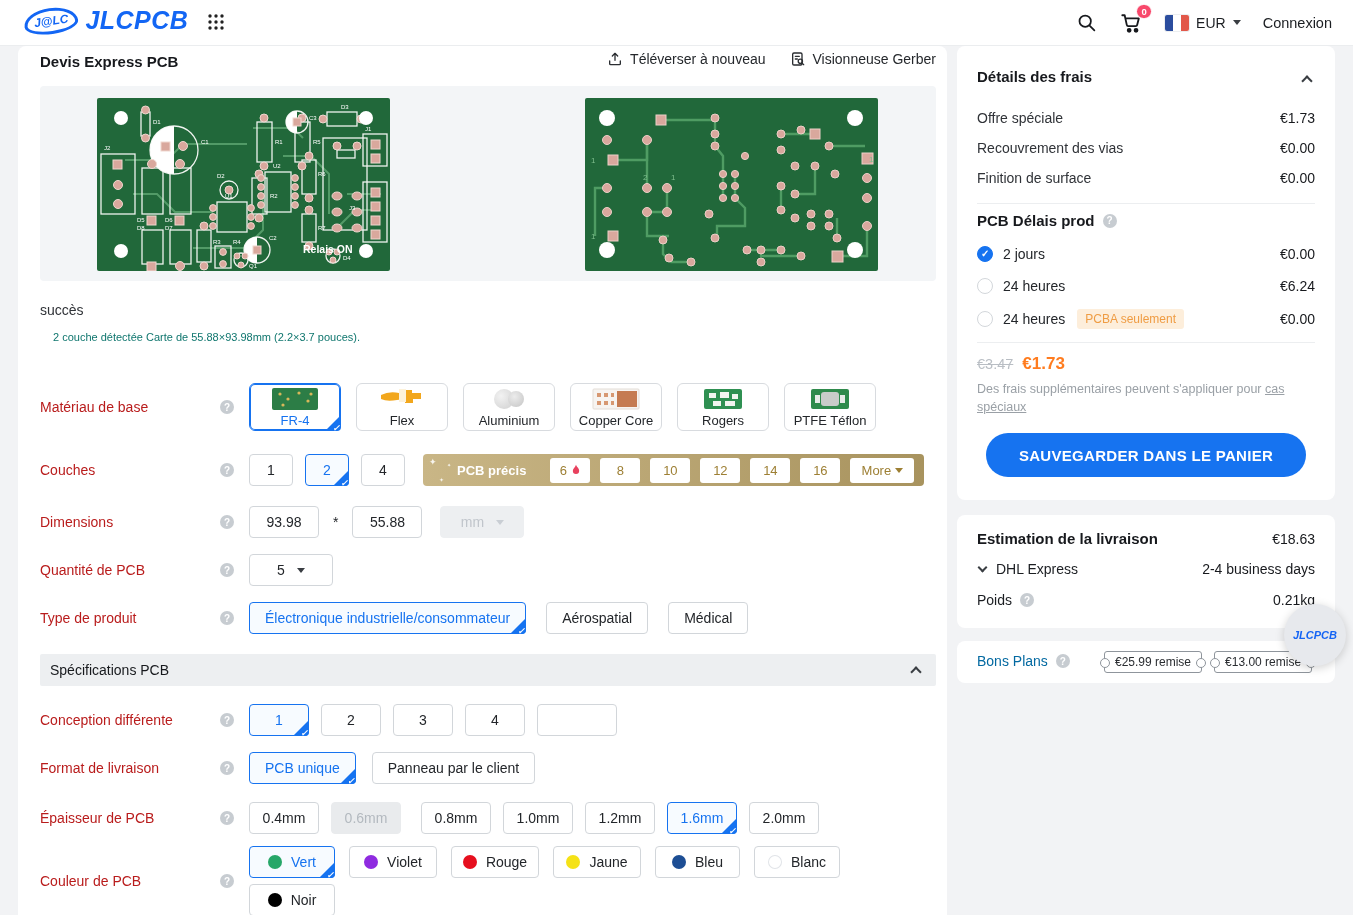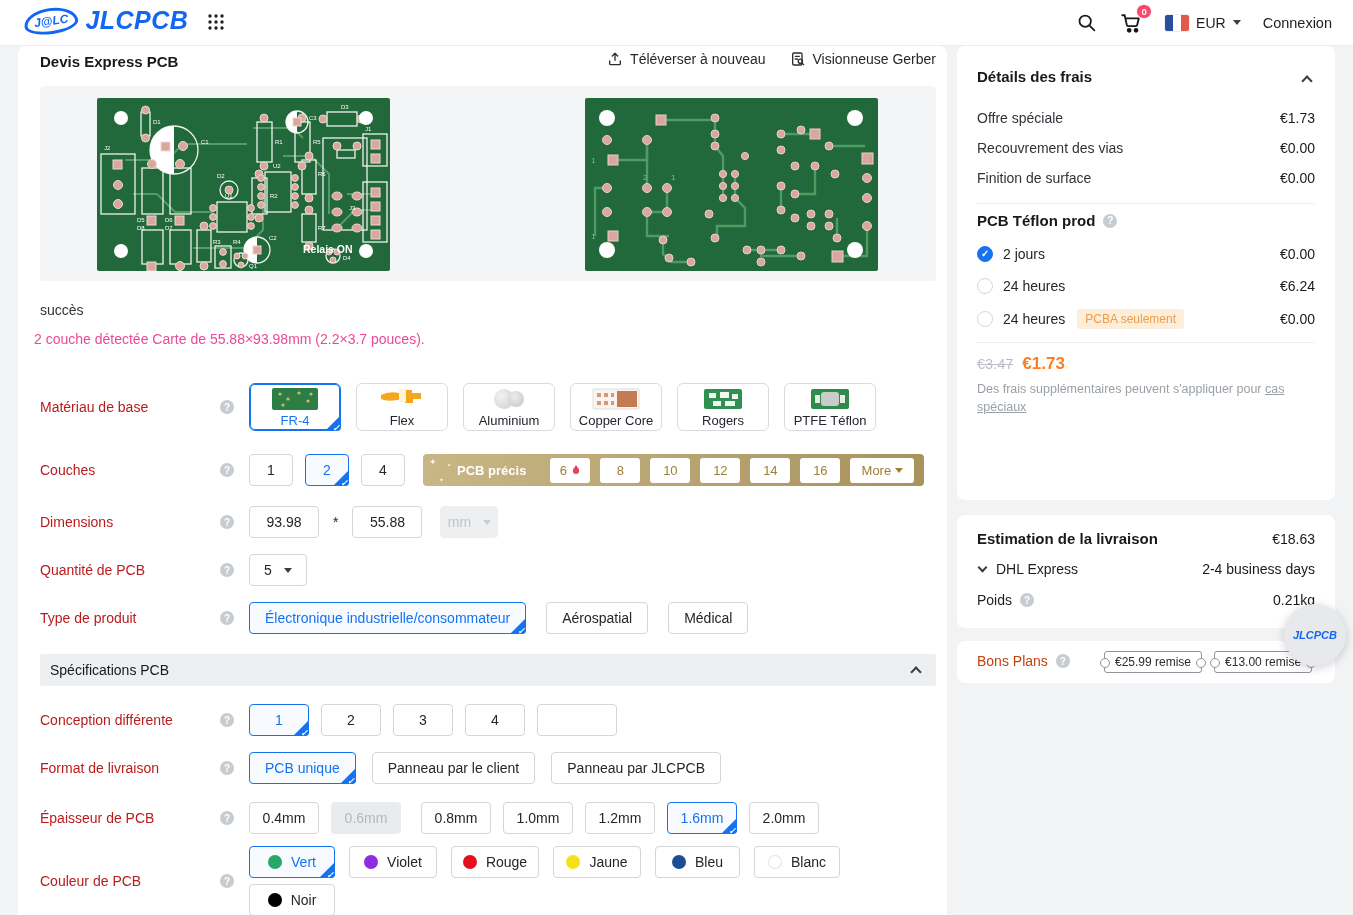--- a/index.html
+++ b/index.html
@@ -26,21 +26,21 @@
 .page-title{position:absolute;left:22px;top:7px;font-size:15px;font-weight:700;color:#17191d}
 .top-links{position:absolute;right:11px;top:5px;display:flex;gap:24px}
 .tlink{display:flex;align-items:center;gap:7px;font-size:14px;color:#25282c;cursor:pointer}
 
 .preview{position:absolute;left:22px;top:40px;width:896px;height:195px;background:#f3f5f7;border-radius:4px}
 .pcb{position:absolute;top:12px}
 #pcb-front{left:57px}
 #pcb-back{left:545px}
 
 .status-line{position:absolute;left:22px;top:256px;font-size:14px;color:#303338}
-.detect-line{position:absolute;left:16px;top:285px;font-size:14px;color:#ec4899}
+.detect-line{position:absolute;left:35px;top:285px;font-size:11px;color:#0f766e}
 
 
 .row{position:absolute;left:22px;width:896px;display:flex;align-items:center}
 .row-label{width:180px;font-size:14px;color:#b91c1c;flex:none}
 .help{width:14px;height:14px;border-radius:50%;background:#c7ccd1;color:#fff;font-size:10px;display:inline-flex;align-items:center;justify-content:center;flex:none;margin-right:15px;cursor:pointer}
 .help::before{content:"?";font-weight:700}
 .opts{display:flex;align-items:center;gap:12px}
 
 .btn{height:32px;padding:0 15px;border:1px solid #d2d6da;border-radius:4px;background:#fff;font-size:14px;color:#23262a;display:flex;align-items:center;justify-content:center;position:relative;cursor:pointer;font-family:"Liberation Sans",sans-serif}
 .btn.num{width:44px;padding:0}
@@ -62,21 +62,21 @@
 
 .gold-bar{height:32px;border-radius:4px;background:linear-gradient(90deg,#c9b686,#a8935e);display:flex;align-items:center;gap:10px;padding:0 10px 0 34px;position:relative;margin-left:6px}
 .gold-bar .sparkle{position:absolute;color:rgba(255,255,255,.85);font-size:9px}
 .gold-label{color:#fff;font-size:13px;font-weight:700;margin-right:14px;white-space:nowrap}
 .pbtn{height:25px;min-width:40px;padding:0 8px;border:none;border-radius:3px;background:#fff;color:#9d7f33;font-size:13px;display:flex;align-items:center;justify-content:center;gap:4px;cursor:pointer;font-family:"Liberation Sans",sans-serif}
 .pbtn .caret-g{width:0;height:0;border-left:4px solid transparent;border-right:4px solid transparent;border-top:5px solid #9d7f33}
 
 
 .dim-input{width:70px;height:32px;border:1px solid #d2d6da;border-radius:4px;text-align:center;font-size:14px;color:#23262a;background:#fff;font-family:"Liberation Sans",sans-serif}
 .star{font-size:14px;color:#23262a;margin:0 14px}
-.sel-box{width:58px;height:32px;border:1px solid #d2d6da;border-radius:4px;background:#fff;display:flex;align-items:center;justify-content:center;gap:12px;font-size:14px;color:#23262a;cursor:pointer}
+.sel-box{width:84px;height:32px;border:1px solid #d2d6da;border-radius:4px;background:#fff;display:flex;align-items:center;justify-content:center;gap:12px;font-size:14px;color:#23262a;cursor:pointer}
 .sel-box.muted{background:#edeff1;border-color:#edeff1;color:#c0c5cb;cursor:default;margin-left:18px}
 .sel-box.muted .caret-d{border-top-color:#c9ced4}
 
 
 .specs-hd{position:absolute;left:22px;top:608px;width:896px;height:32px;background:#edeff1;border-radius:2px;display:flex;align-items:center;padding:0 16px 0 10px;cursor:pointer}
 .specs-hd .t{font-size:14px;font-weight:400;color:#17191d;flex:1}
 .caret-up{width:8px;height:8px;border-left:2px solid #3a3e43;border-top:2px solid #3a3e43;transform:rotate(45deg);margin-top:3px}
 
 
 .dot{width:14px;height:14px;border-radius:50%;margin-right:9px;flex:none}
@@ -638,23 +638,20 @@
     <div class="row-label">Format de livraison</div>
     <span class="help"></span>
     <div class="opts" style="gap:16px">
       <button class="btn sel">
           <span>PCB unique</span>
           <i class="ck"></i>
         </button>
       <button class="btn">
           <span>Panneau par le client</span>
         </button>
-      <button class="btn">
-          <span>Panneau par JLCPCB</span>
-        </button>
     </div>
   </div>
 
   <div class="row" style="top:756px;height:32px">
     <div class="row-label">Épaisseur de PCB</div>
     <span class="help"></span>
     <div class="opts">
       <button class="btn" style="width:70px;padding:4px">
           <span>0.4mm</span>
         </button>
@@ -734,21 +731,21 @@
     <span class="v">€0.00</span>
   </div>
   <div class="abs fee-row" style="top:124px">
     <span class="l">Finition de surface</span>
     <span class="v">€0.00</span>
   </div>
 
   <div class="abs divider" style="top:157px"></div>
 
   <div class="abs" style="left:20px;top:166px;display:flex;align-items:center;gap:8px">
-    <span class="sec-title">PCB Téflon prod</span>
+    <span class="sec-title">PCB Délais prod</span>
     <span class="help" style="margin:0"></span>
   </div>
 
   <div class="abs radio-row" style="top:200px">
     <span class="radio on"></span>
     <span class="nm">2 jours</span>
     <span class="pr">€0.00</span>
   </div>
   <div class="abs radio-row" style="top:232px">
     <span class="radio"></span>
@@ -766,20 +763,21 @@
 
   <div class="abs price-row" style="top:308px">
     <span class="price-old">€3.47</span>
     <span class="price-new">€1.73</span>
   </div>
   <div class="abs price-note" style="top:334px">
     <span>Des frais supplémentaires peuvent s'appliquer pour</span>
     <a class="note-link">cas spéciaux</a>
   </div>
 
+  <button class="abs cta">SAUVEGARDER DANS LE PANIER</button>
 </div>
 
 <div class="card" id="card2">
   <div class="abs ship-row" style="top:15px">
     <span class="sec-title">Estimation de la livraison</span>
     <span class="rt">€18.63</span>
   </div>
   <div class="abs ship-row" style="top:46px">
     <span class="chev-dn"></span>
     <span>DHL Express</span>
@@ -787,21 +785,21 @@
   </div>
   <div class="abs ship-row" style="top:77px">
     <span>Poids</span>
     <span class="help" style="margin:0 0 0 8px"></span>
     <span class="rt">0.21kg</span>
   </div>
 </div>
 
 <div class="card" id="card3">
   <div class="abs" style="left:20px;top:12px;display:flex;align-items:center;gap:8px">
-    <span style="font-size:14px;color:#c2410c">Bons Plans</span>
+    <span style="font-size:14px;color:#0369a1">Bons Plans</span>
     <span class="help" style="margin:0"></span>
   </div>
   <div class="abs coupons">
     <span class="coupon">€25.99 remise</span>
     <span class="coupon">€13.00 remise</span>
   </div>
 </div>
 
 <div class="float-circle">
   <span>JLCPCB</span>

